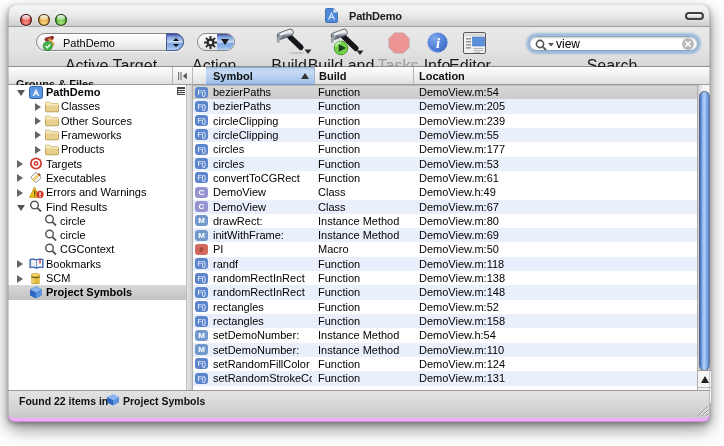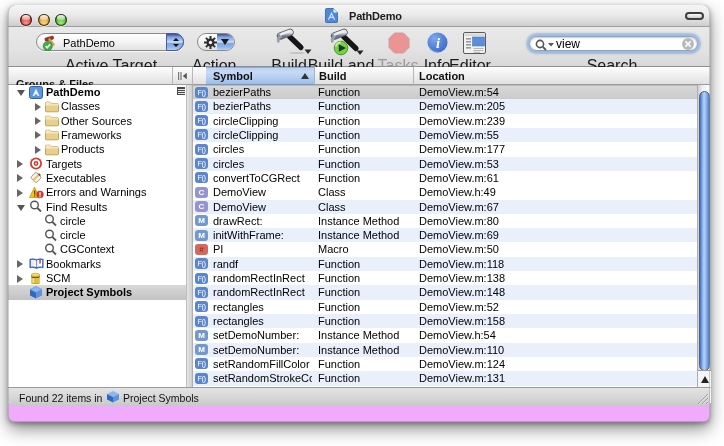--- a/index.html
+++ b/index.html
@@ -118,23 +118,23 @@
 #scrollbar { position:absolute; right:0; top:0; width:13px; height:318px; background:linear-gradient(90deg,#cfcfcf 0,#f2f2f2 40%,#fafafa 100%); border-left:1px solid #adadad; }
 #thumb { position:absolute; left:0.5px; top:6px; width:11px; height:280px; border-radius:6px;
   background:linear-gradient(90deg,#3a6bbf 0%,#7aa7e8 22%,#b7d2f5 45%,#8ab3ee 70%,#4d7ecf 100%);
   border:1px solid #56617a; }
 #sbarrows { position:absolute; left:0; bottom:0; width:13px; height:33px; background:#f5f5f5; border-top:1px solid #999; }
 .sba { position:absolute; left:2.5px; width:0; height:0; border-left:4px solid transparent; border-right:4px solid transparent; }
 .sba.up { top:5px; border-bottom:7px solid #222; }
 .sba.dn { bottom:4px; border-top:7px solid #222; }
 #sbline { position:absolute; left:0; top:16px; width:13px; border-top:1px solid #bbb; }
 
-#statusbar { position:absolute; left:0; bottom:16px; width:702px; height:19px; border-radius:0 0 6px 6px;
+#statusbar { position:absolute; left:0; bottom:4px; width:702px; height:28px; border-radius:0 0 6px 6px;
   background:linear-gradient(180deg,#e3e3e3 0%,#d6d6d6 55%,#c8c8c8 100%);
-  border-top:1px solid #9b9b9b; }
+  border-top:1px solid #9b9b9b;font-weight:bold; }
 #statustext { position:absolute; left:11px; top:4px; font-size:10.5px; color:#111; }
 #statuscube { position:absolute; left:98px; top:2px; width:14px; height:13px; }
 #statustext2 { position:absolute; left:115px; top:4px; font-size:10.5px; color:#111; }
 #grip { position:absolute; right:1px; bottom:1px; width:14px; height:14px; }
 </style>
 </head>
 <body>
 <div id="win">
   <div id="titlebar">
     <div class="tl" id="tl-red">

